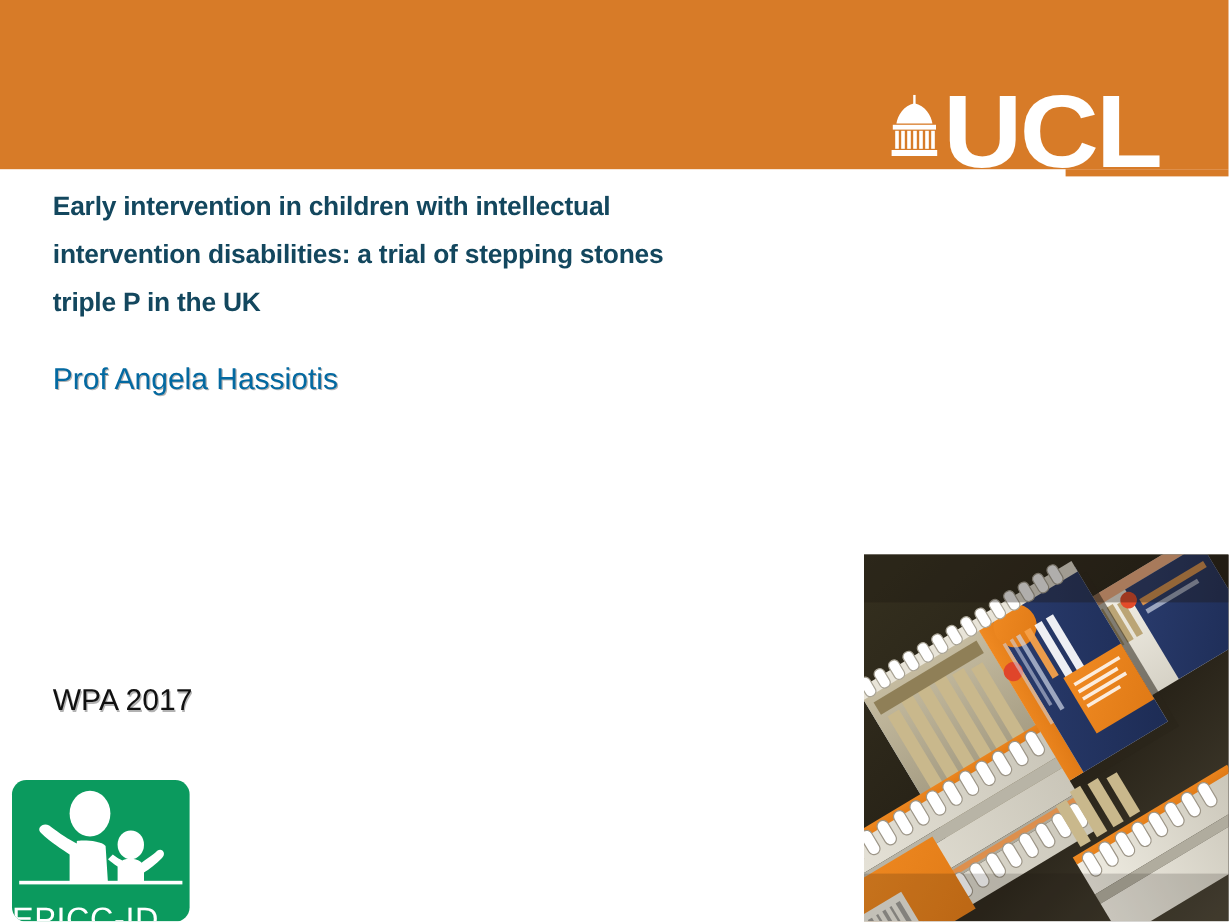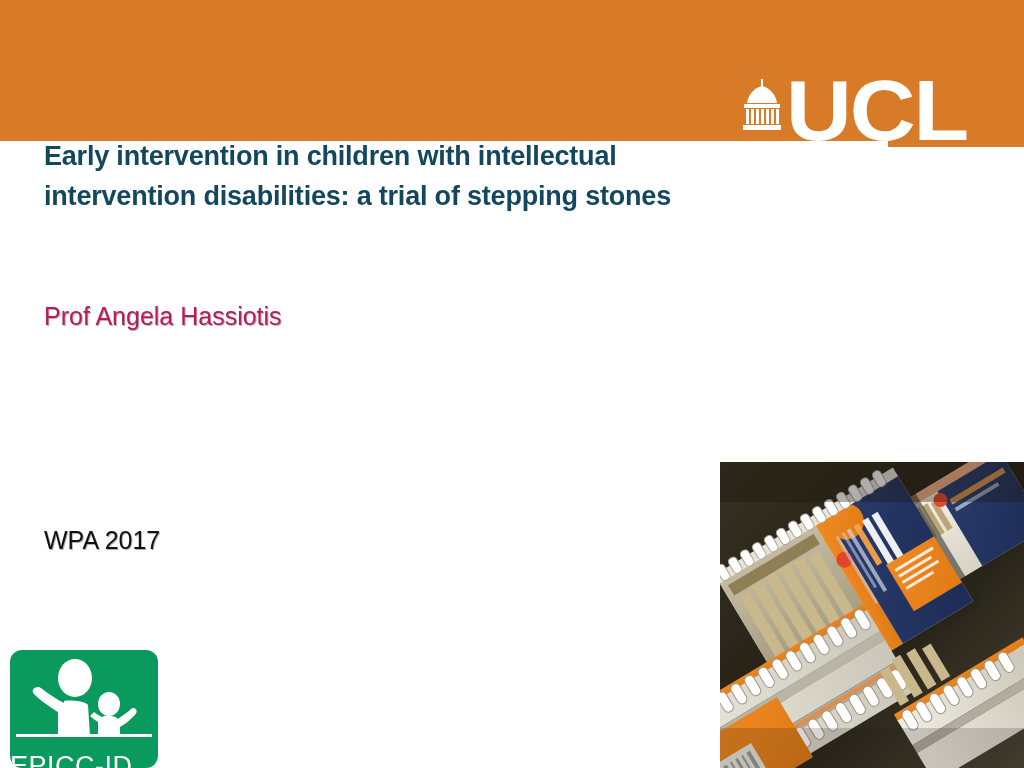--- a/index.html
+++ b/index.html
@@ -64,56 +64,57 @@
     color: #ffffff;
     white-space: nowrap;
     transform: scaleX(1.06);
     transform-origin: left bottom;
   }
 
   
   .title {
     position: absolute;
     left: 44px;
-    top: 136px;
+    top: 152px;
     width: 890px;
     color: #13475e;
     font-family: "Liberation Sans", sans-serif;
     font-weight: bold;
-    font-size: 27px;
+    font-size: 22px;
     line-height: 40px;
     letter-spacing: -0.2px;
   }
 
   
   .author-block {
     position: absolute;
     left: 44px;
     top: 296px;
     width: 900px;
-    color: #be185d;
+    color: #0369a1;
     font-family: "Liberation Sans", sans-serif;
     font-size: 25px;
     line-height: 41px;
     text-shadow: 1px 1px 0 rgba(0,0,0,0.30);
   }
 
   
   .conference-block {
     position: absolute;
     left: 44px;
     top: 521px;
     width: 500px;
     color: #111111;
     font-family: "Liberation Sans", sans-serif;
     font-size: 25px;
     line-height: 39px;
   }
   .conference-block .line-shadow {
     text-shadow: 1px 1px 0 rgba(0,0,0,0.30);
+    margin-top: 44px;
   }
 
   
   .epicc-logo {
     position: absolute;
     left: 10px;
     top: 650px;
     width: 148px;
     height: 118px;
     background: #0b9a5e;
@@ -187,20 +188,21 @@
       <rect x="34" y="30" width="3" height="15" fill="#ffffff"></rect>
 
       <rect x="1" y="46" width="38" height="5" fill="#ffffff"></rect>
     </svg>
     <span class="ucl-word">UCL</span>
   </div>
 
   <div class="title">
     <div>Early intervention in children with intellectual</div>
     <div>intervention disabilities: a trial of stepping stones</div>
+    <div>triple P in the UK</div>
   </div>
 
   <div class="author-block">
     <div>Prof Angela Hassiotis</div>
   </div>
 
   <div class="conference-block">
     <div class="line-shadow">WPA 2017</div>
   </div>
 

